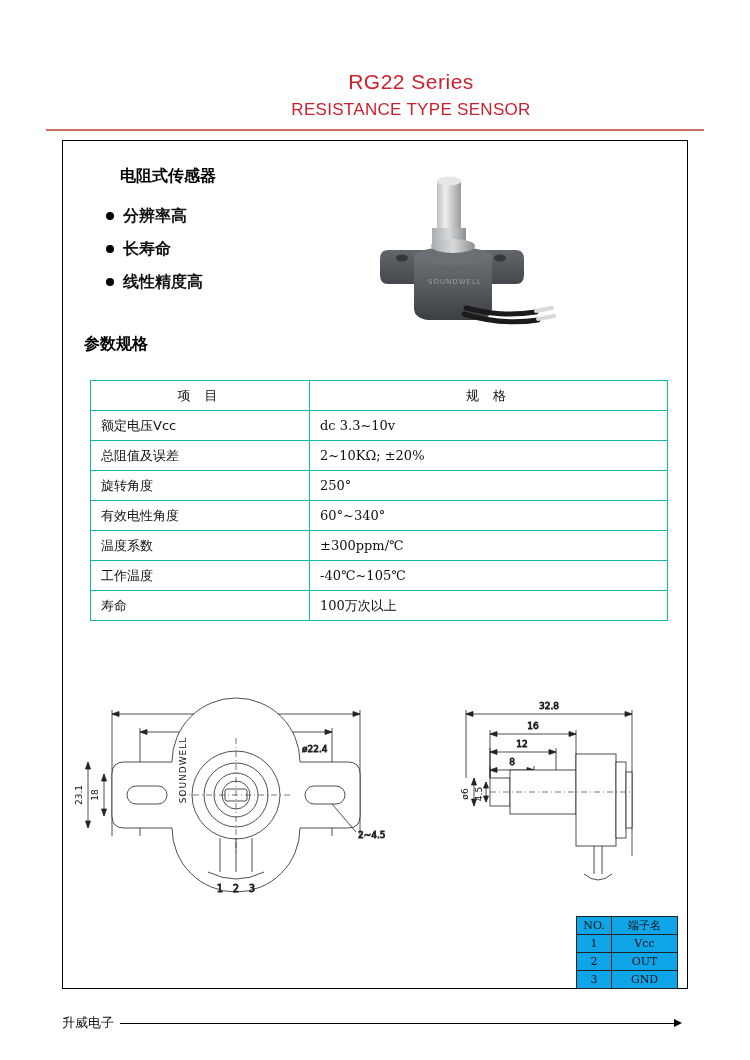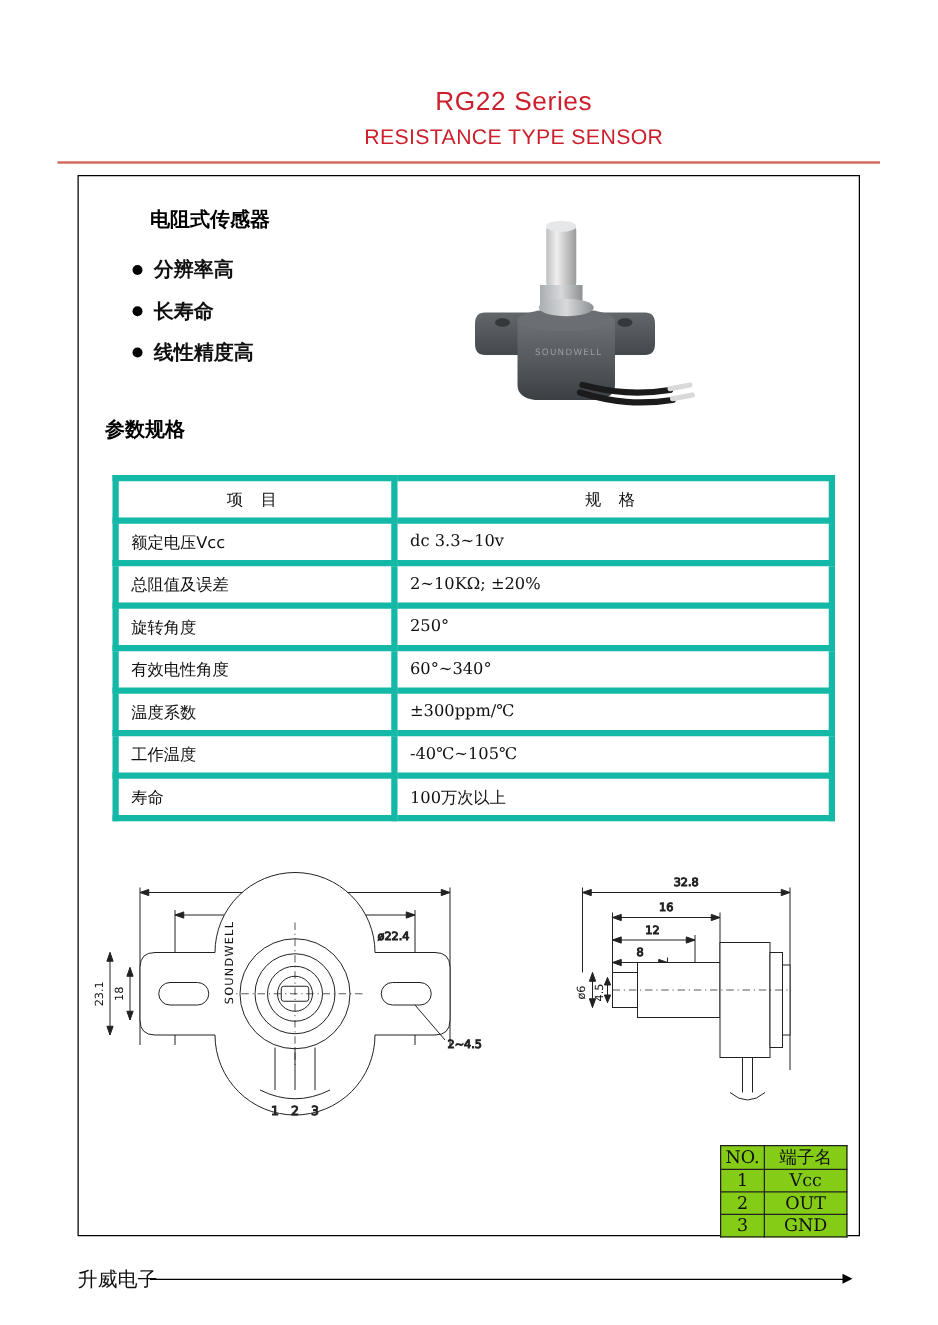--- a/index.html
+++ b/index.html
@@ -99,21 +99,21 @@
   
   .spec-table {
     position: absolute;
     left: 90px; top: 380px;
     width: 578px;
     border-collapse: collapse;
     font-size: 13px;
     font-family: "DejaVu Serif", serif;
   }
   .spec-table td {
-    border: 5px solid #14b8a6;
+    border: 1px solid #14b8a6;
     height: 25px;
     padding: 2px 10px;
     vertical-align: middle;
   }
   .spec-table .col-item { width: 198px; }
   .spec-table thead td {
     text-align: center;
     letter-spacing: 5px;
     font-family: "DejaVu Sans", sans-serif;
     font-size: 13px;
@@ -128,43 +128,43 @@
     left: 70px; top: 686px;
     width: 610px; height: 270px;
   }
 
   
   .terminal-table {
     position: absolute;
     left: 576px; top: 916px;
     width: 102px;
     border-collapse: collapse;
-    font-size: 14px;
+    font-size: 11px;
     font-family: "DejaVu Serif", serif;
-    background: #84cc16;
+    background: #0ea5e9;
   }
   .terminal-table td {
     border: 1px solid #222;
     height: 17px;
     text-align: center;
     padding: 0 2px;
   }
   .terminal-table td.no-col { width: 30px; }
 
   
   .footer {
     position: absolute;
     left: 62px; top: 1014px;
     width: 626px;
     height: 20px;
   }
   .footer-text {
     position: absolute;
     left: 0; top: 0;
-    font-size: 16px;
+    font-size: 13px;
     font-family: "DejaVu Sans", sans-serif;
     text-align: right;
   }
   .footer-line {
     position: absolute;
     left: 58px; top: 9px;
     width: 560px;
     height: 1px;
     background: #000;
   }

